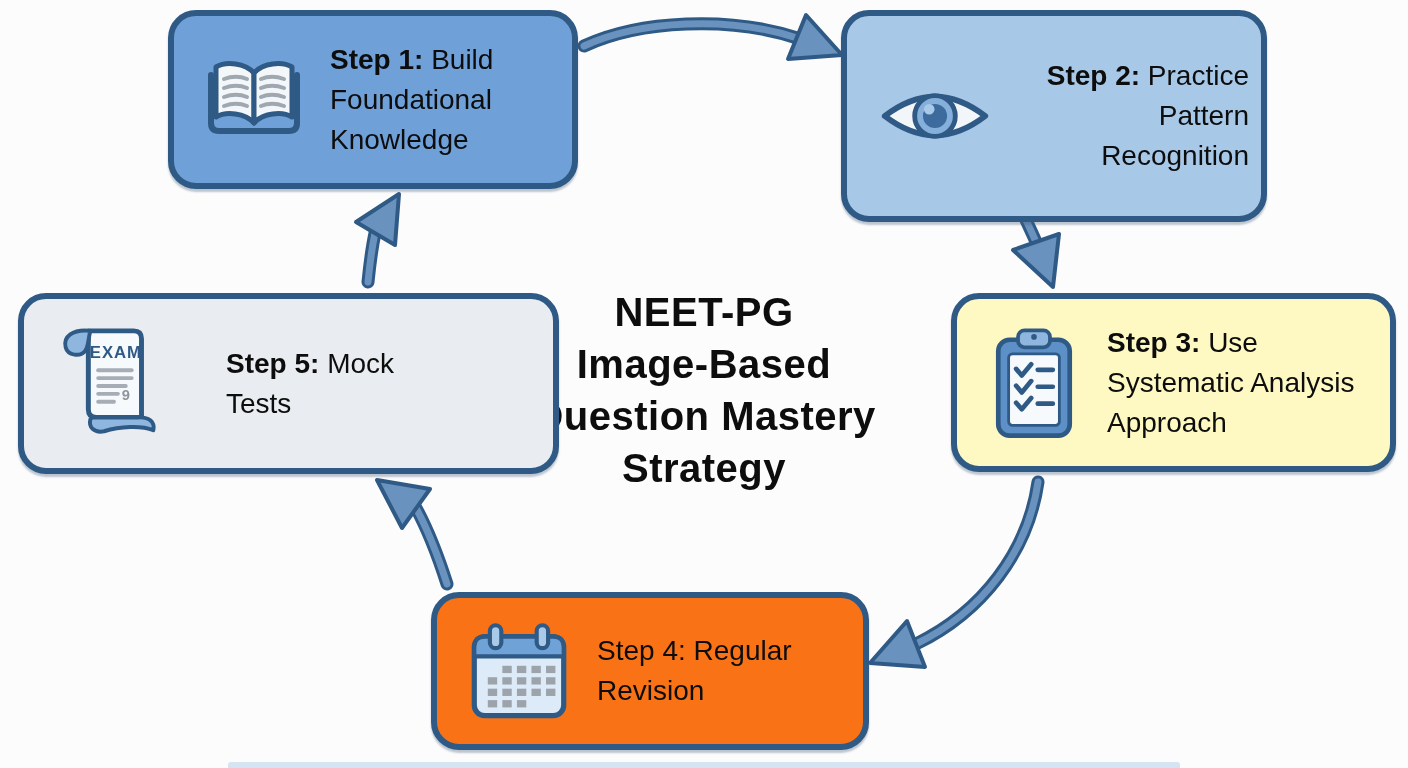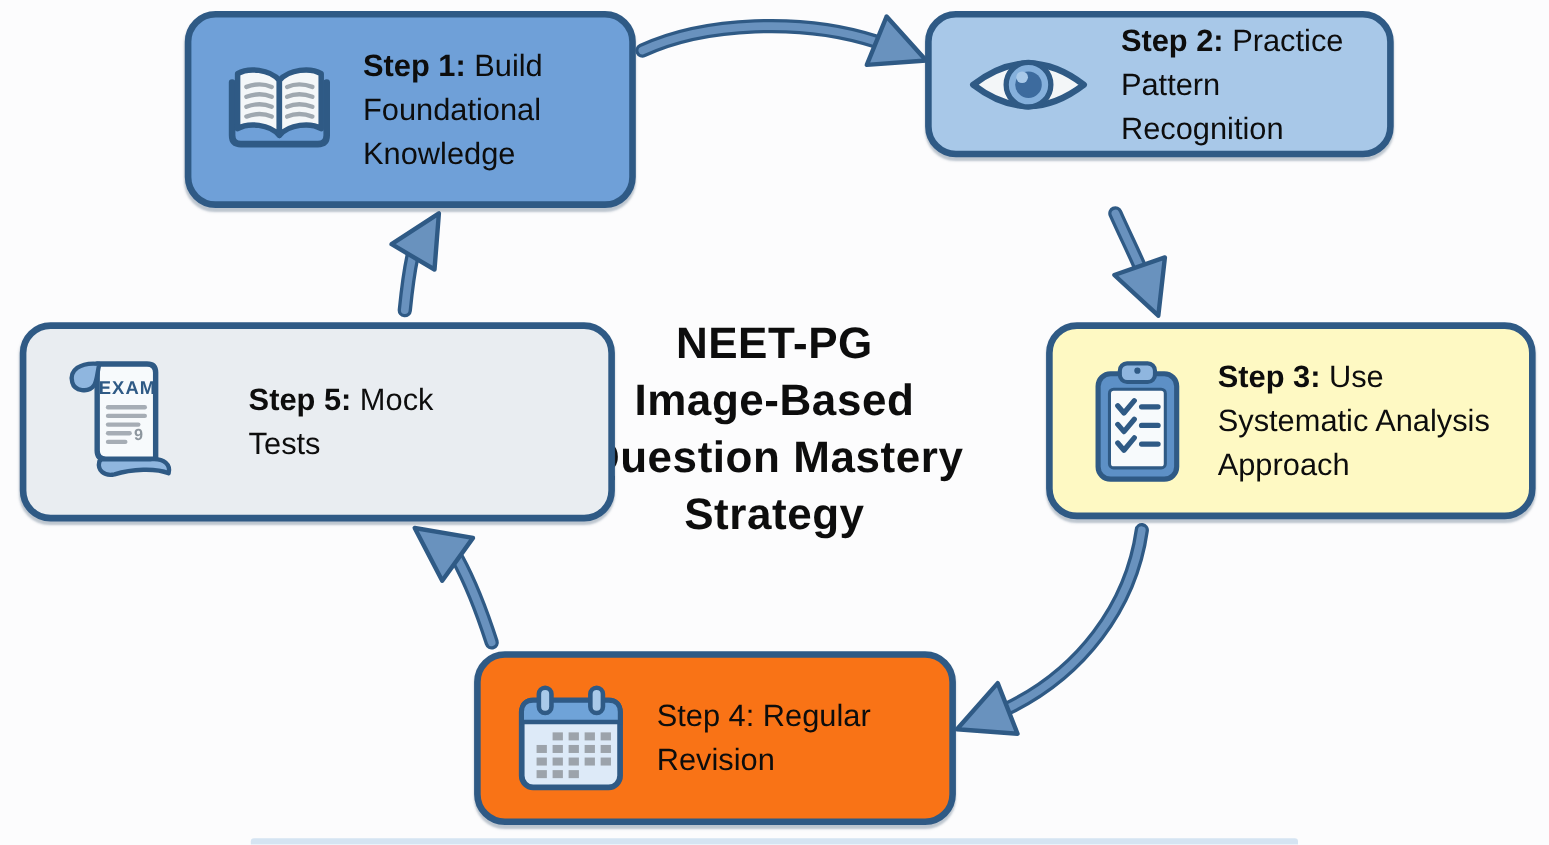--- a/index.html
+++ b/index.html
@@ -15,21 +15,21 @@
   .arrow-head{fill:#6992BE;stroke:#2F5A85;stroke-width:4;stroke-linejoin:round;}
   
   .step-box{
     position:absolute;box-sizing:border-box;
     border:6px solid #2F5A85;border-radius:28px;
     display:flex;align-items:center;gap:26px;
     padding:0 12px 0 30px;
     box-shadow:0 3px 2px rgba(70,95,120,0.35);
   }
   #step1{left:168px;top:10px;width:410px;height:179px;background:#6FA0D8;}
-  #step2{left:841px;top:10px;width:426px;height:133px;background:#A8C8E8;}
+  #step2{left:841px;top:10px;width:426px;height:212px;background:#A8C8E8;text-align:right;}
   #step3{left:951px;top:293px;width:445px;height:179px;background:#fef9c3;}
   #step4{left:431px;top:592px;width:438px;height:158px;background:#f97316;}
   #step5{left:18px; top:293px;width:541px;height:181px;background:#E9EDF1;}
   .step-icon{flex:0 0 auto;display:flex;align-items:center;justify-content:center;}
   #step1 .step-icon{width:100px;} #step2 .step-icon{width:116px;}
   #step3 .step-icon{width:94px;}  #step4 .step-icon{width:104px;}
   #step5 .step-icon{width:112px;}
   .step-label{
     font-size:28px;line-height:40px;color:#0D0D0D;font-weight:400;
   }

